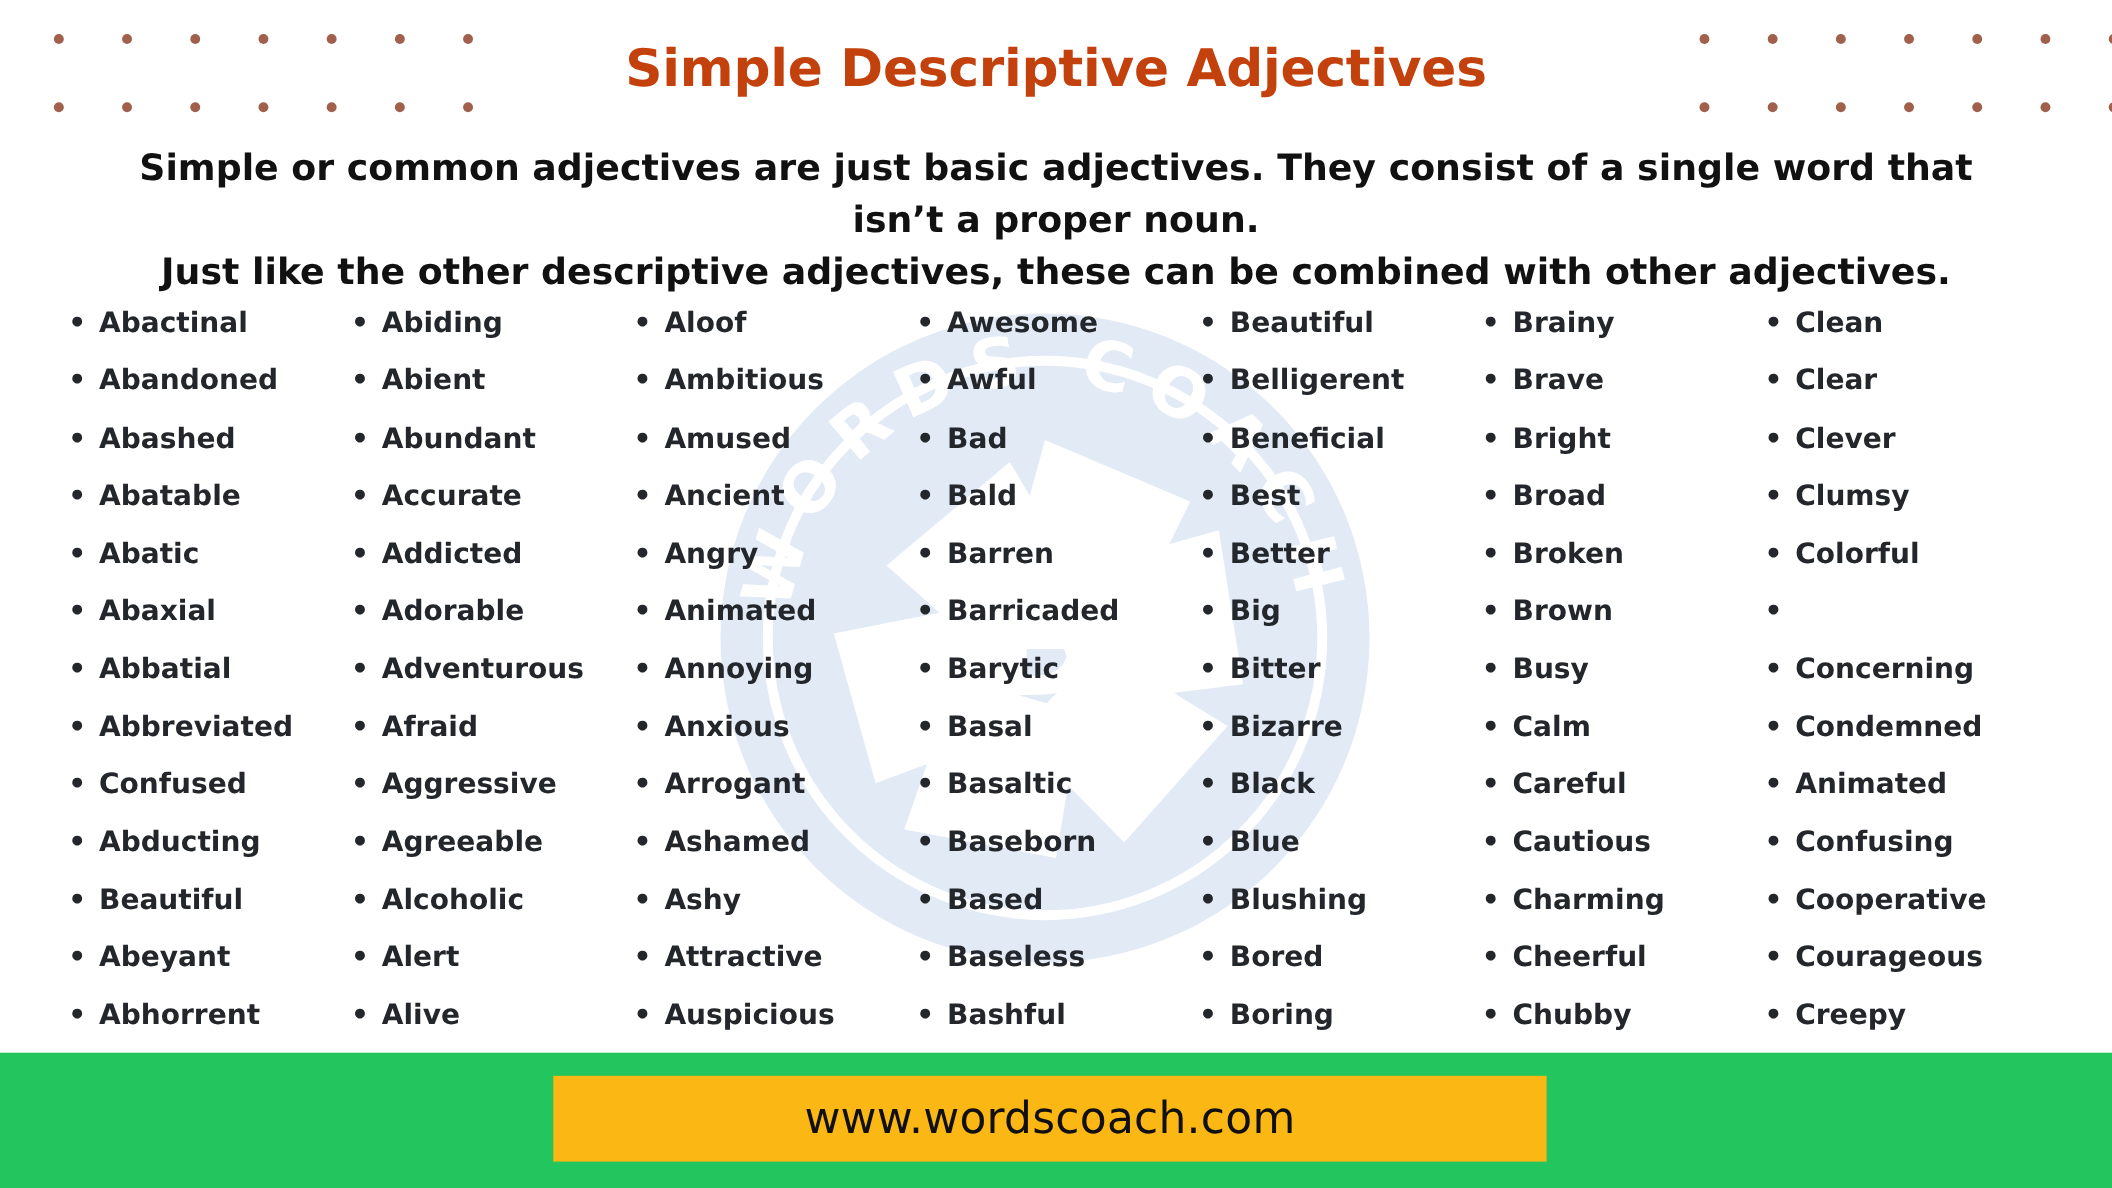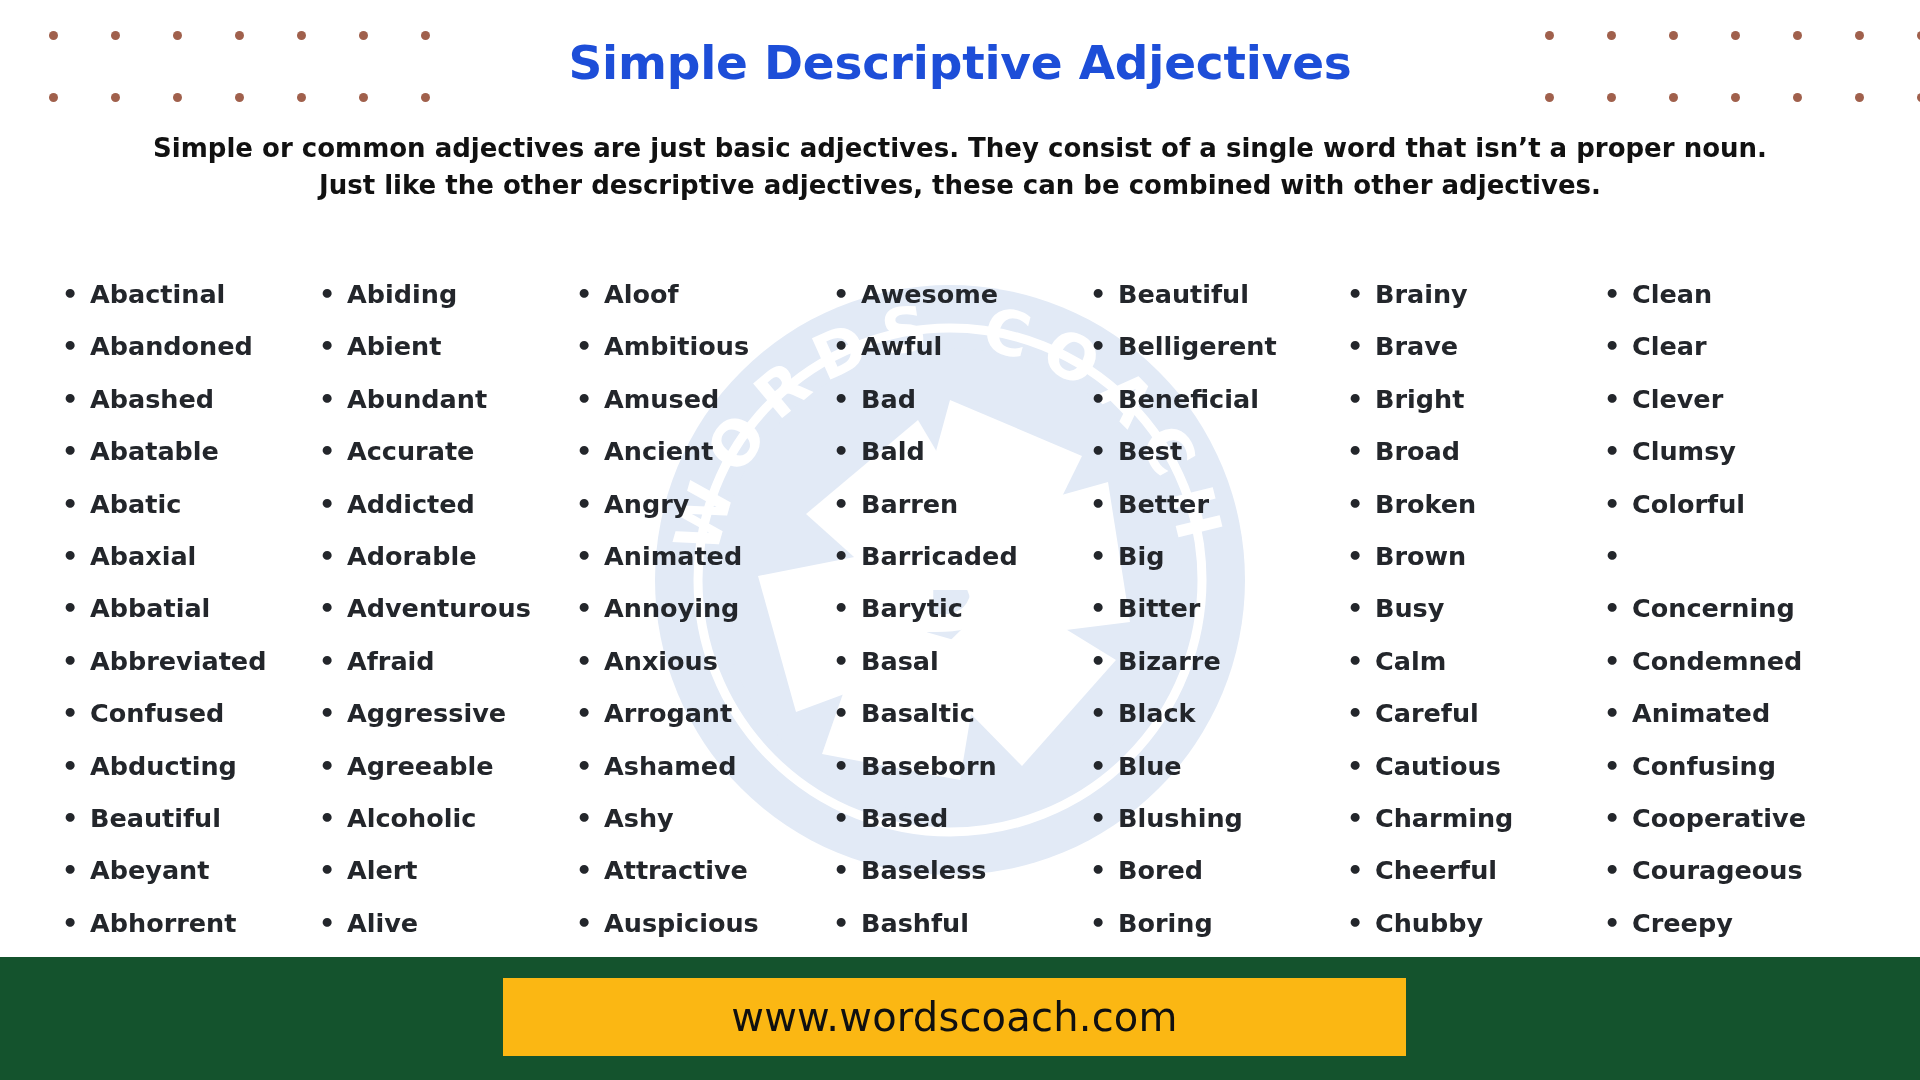--- a/index.html
+++ b/index.html
@@ -40,21 +40,21 @@
     font-size:47px;
     font-weight:bold;
     color:#d83f52;
     letter-spacing:-0.2px;
     line-height:1.08;
   }
   #subtitle {
     position:absolute;
     left:95px; right:95px; top:130px;
     text-align:center;
-    font-size:26px;
+    font-size:33px;
     font-weight:bold;
     color:#111111;
     line-height:1.42;
   }
   #subtitle .sub-line { display:block; }
 
   
   #watermark {
     position:absolute;
     left:630px; top:260px;
@@ -184,21 +184,21 @@
       </g>
 
       <text x="320" y="372" text-anchor="middle" font-family="DejaVu Sans, sans-serif" font-size="124" font-weight="bold" fill="#ffffff">D</text>
 
       <text font-family="DejaVu Sans, sans-serif" font-size="62" font-weight="bold" fill="#ffffff" letter-spacing="14">
         <textPath href="#wm-arc" startOffset="50%" text-anchor="middle">WORDS COACH</textPath>
       </text>
     </svg>
   </div>
 
-  <h1 id="title" style="color: #1d4ed8;">Simple Descriptive Adjectives</h1>
+  <h1 id="title" style="color: #c2410c;">Simple Descriptive Adjectives</h1>
 
   <p id="subtitle">
     <span class="sub-line">Simple or common adjectives are just basic adjectives. They consist of a single word that isn’t a proper noun.</span>
     <span class="sub-line">Just like the other descriptive adjectives, these can be combined with other adjectives.</span>
   </p>
 
   <div id="columns">
       <ul class="word-col w-first">
         <li class="word-item">
           <span class="bullet">•</span>
@@ -571,19 +571,19 @@
           <span class="bullet">•</span>
           <span class="word-text">Courageous</span>
         </li>
         <li class="word-item">
           <span class="bullet">•</span>
           <span class="word-text">Creepy</span>
         </li>
       </ul>
     </div>
 
-  <div id="footer" style="background: #14532d; padding-left: 12px;">
+  <div id="footer" style="background: #22c55e; padding-left: 12px;">
     <div id="footer-badge" style="background: rgb(251, 183, 19);">
       <span id="footer-url">www.wordscoach.com</span>
     </div>
   </div>
 
 </div>
 
 </body></html>

